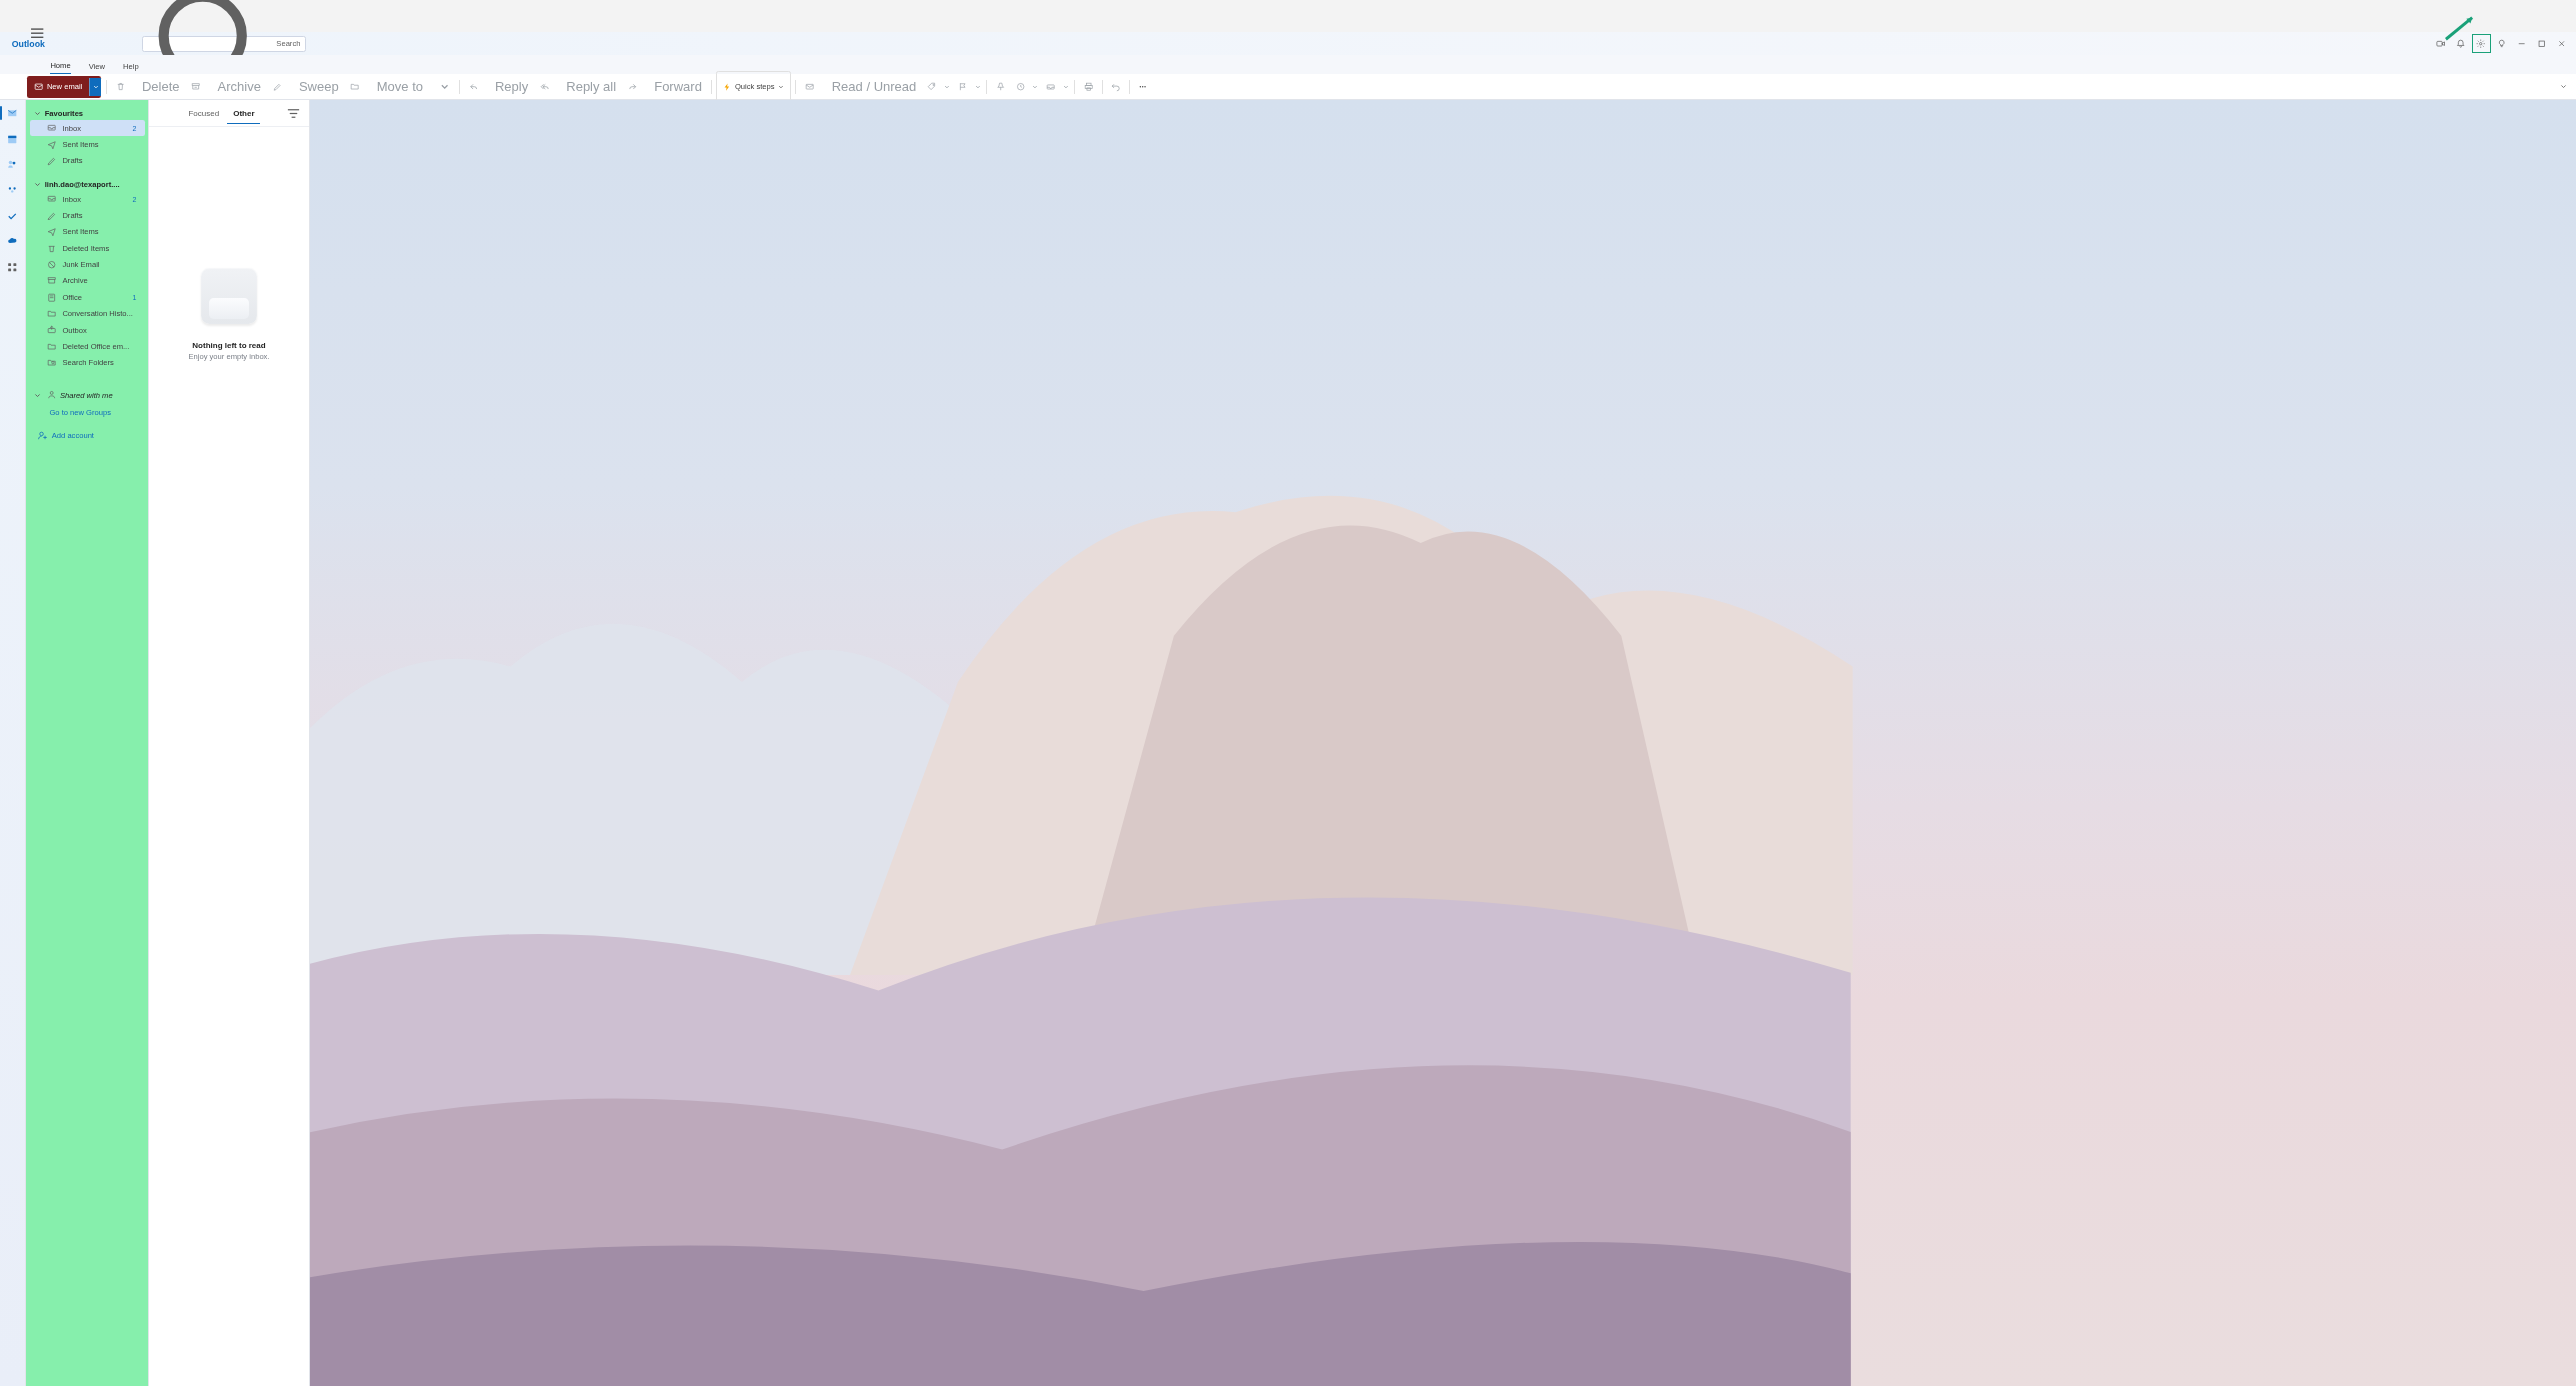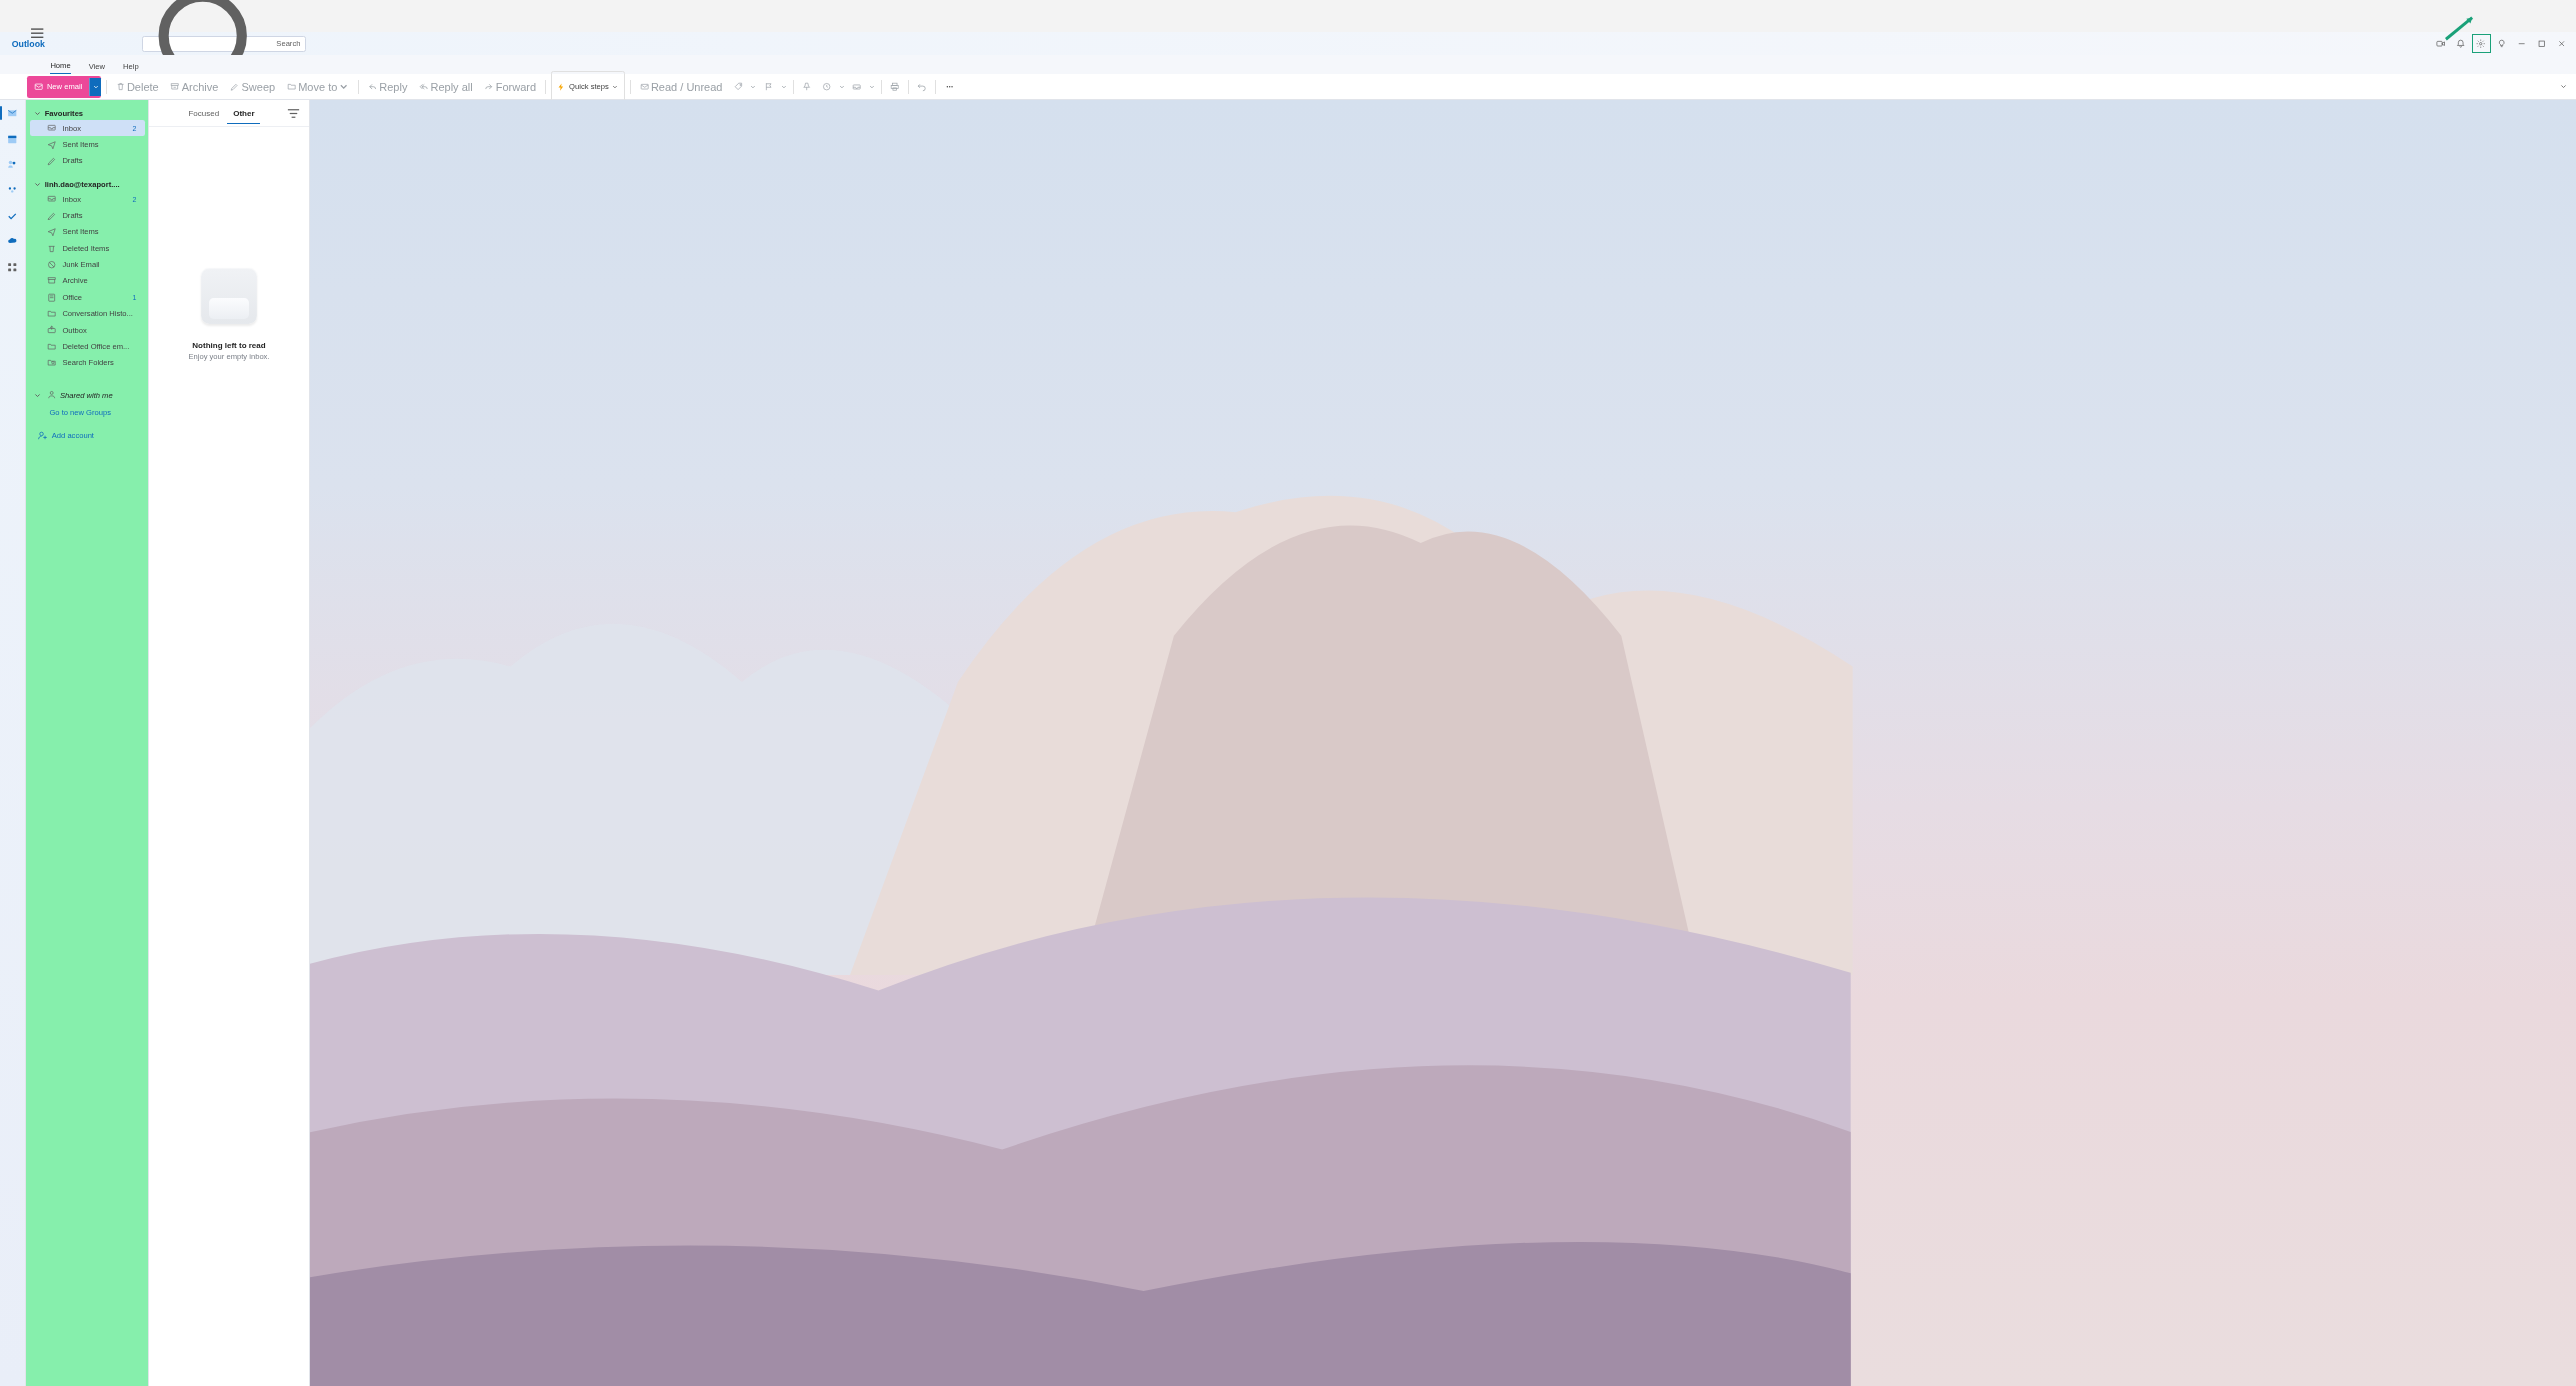--- a/index.html
+++ b/index.html
@@ -19,25 +19,25 @@
 
 
 .tabrow { height: 19px; display: flex; align-items: flex-end; background: #f5f7fb; padding-left: 27px; gap: 14px; border-bottom: 0; }
 .hamburger { position: absolute; left: 29px; top: 24.6px; width: 16.4px; height: 16.4px; display:flex; align-items:center; justify-content:center; color:#555; cursor:pointer; }
 .tab { font-size: 7.6px; color: #424242; padding-bottom: 3.5px; cursor: pointer; }
 .tab.active { color: #242424; border-bottom: 1.2px solid #0f6cbd; font-weight: 500; }
 .tabrow-inner { display:flex; gap:18px; align-items:flex-end; margin-left: 23.4px; }
 
 
 .ribbon { height: 26px; background: #fff; display: flex; align-items: center; padding: 0 3.5px 0 27px; gap: 2.3px; border-bottom: 0.6px solid #e1e4ea; position: relative; }
-.new-email-btn { display: flex; align-items: center; background: #ec4899; color: #fff; border-radius: 2.3px; height: 22px; overflow: hidden; font-size: 7.6px; }
+.new-email-btn { display: flex; align-items: center; background: #7f1d1d; color: #fff; border-radius: 2.3px; height: 22px; overflow: hidden; font-size: 7.6px; }
 .new-email-main { display: flex; align-items: center; gap: 3.5px; padding: 0 7px; cursor: pointer; }
 .new-email-split { width: 11.7px; height: 17.6px; background: #0f6cbd; border-left: 0.6px solid rgba(255,255,255,0.3); display:flex; align-items:center; justify-content:center; cursor:pointer; }
 .ribbon-sep { width: 0.6px; height: 14px; background: #e0e0e0; margin: 0 2.3px; }
-.ribbon-btn { display: flex; align-items: center; gap: 2px; padding: 0 4.7px; height: 17.6px; color: #9aa0a6; font-size: 11px; cursor: pointer; border-radius: 2.3px; }
+.ribbon-btn { display: flex; align-items: center; gap: 17px; padding: 0 4.7px; height: 17.6px; color: #9aa0a6; font-size: 13px; cursor: pointer; border-radius: 2.3px; }
 .ribbon-btn.enabled { color: #424242; }
 .ribbon-btn svg { width: 9.4px; height: 9.4px; }
 .quick-steps { display:flex; align-items:center; gap:3.5px; padding:0 5.9px; height:31px; border:0.6px solid #e0e0e0; border-radius:2.3px; font-size:7.6px; color:#424242; cursor:pointer; }
 .ribbon-icon-only { width: 17.6px; justify-content: center; padding: 0; }
 .ribbon-chevron { width:8.2px; display:flex; align-items:center; justify-content:center; color:#9aa0a6; cursor:pointer; }
 .ribbon-right { margin-left: auto; display:flex; align-items:center; }
 .ribbon-expand { width:14px; height:14px; display:flex; align-items:center; justify-content:center; color:#777; cursor:pointer; margin-right:2.3px; }
 
 
 .main { flex: 1; display: flex; overflow: hidden; position: relative; }

